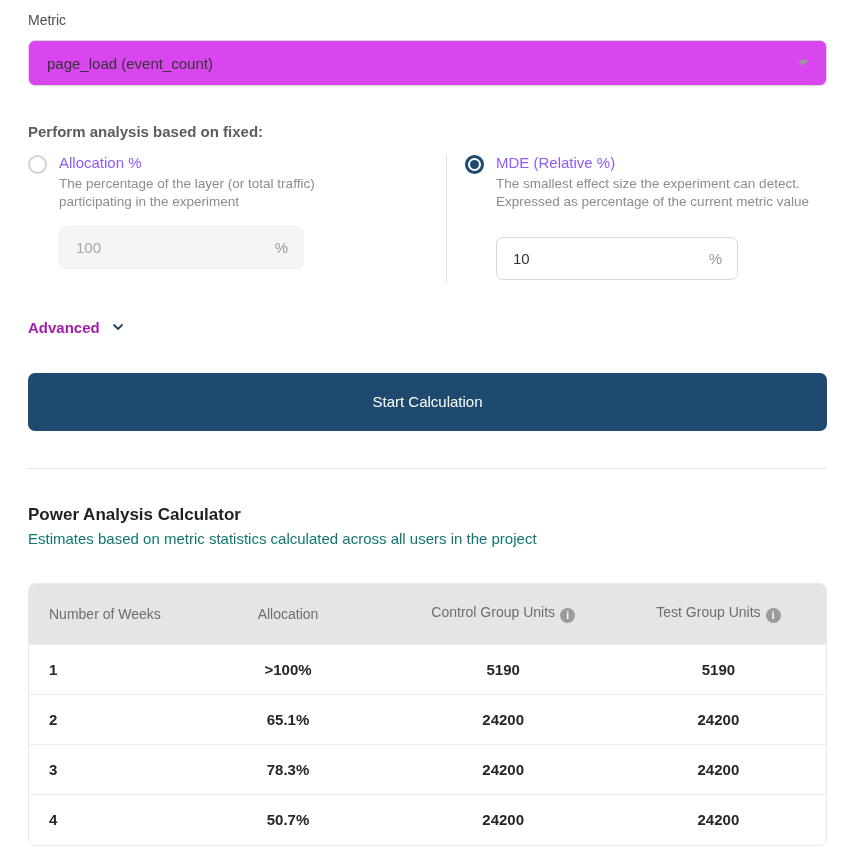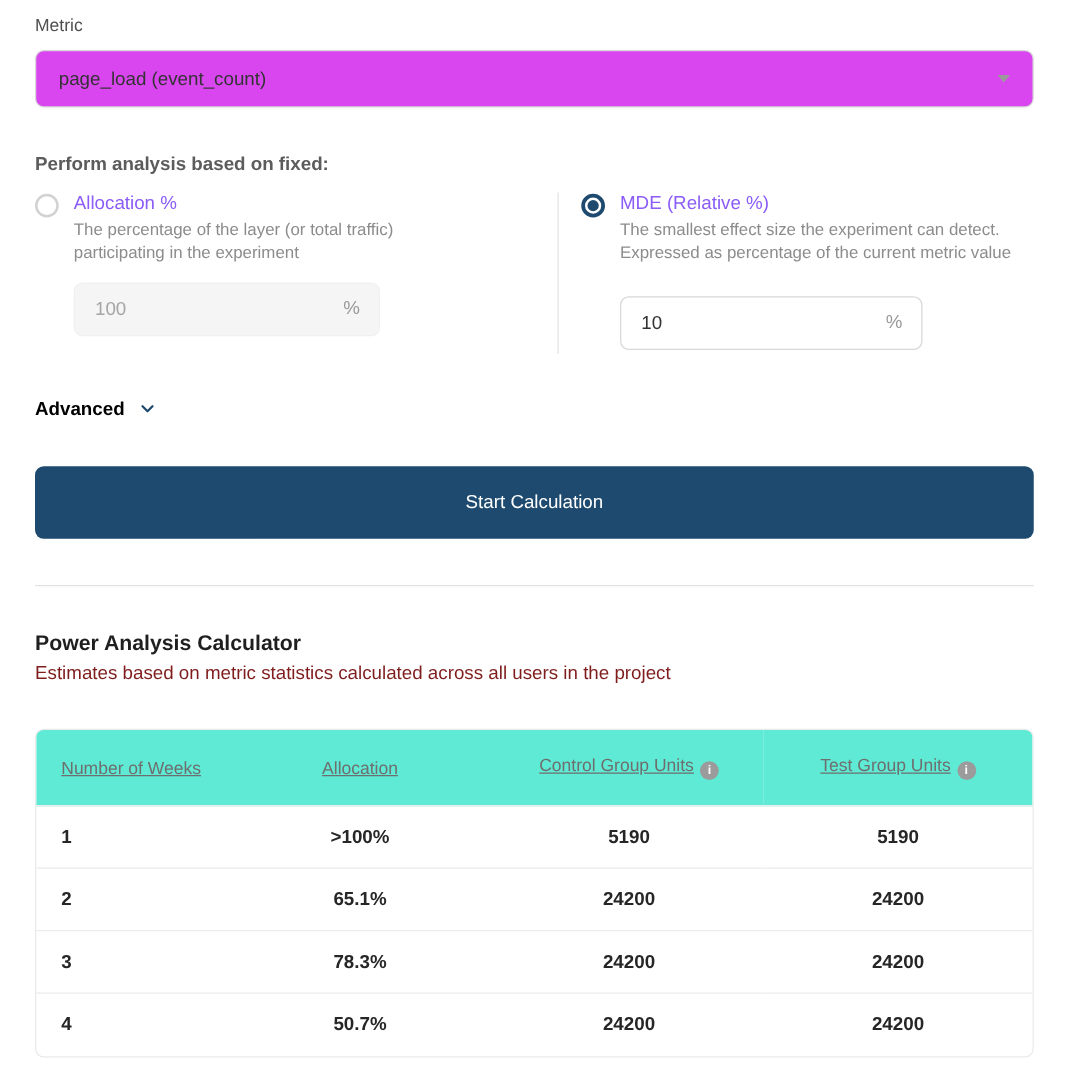--- a/index.html
+++ b/index.html
@@ -57,44 +57,44 @@
   .pct-input.disabled { background:#f5f5f5; border:1px solid #f0f0f0; color:#a6a6a6; }
   .pct-input.disabled::placeholder { color:#a6a6a6; }
   .pct-input.enabled { background:#fff; border:1px solid #d8d8d8; color:#333; }
   .input-suffix {
     position:absolute; right:16px; top:50%; transform:translateY(-50%);
     font-size:15px; color:#9a9a9a; pointer-events:none;
   }
 
   
   .advanced { margin-top:36px; display:inline-flex; align-items:center; gap:12px;
-    color:#000000; font-size:15px; font-weight:700; cursor:pointer; }
+    color:#a21caf; font-size:15px; font-weight:700; cursor:pointer; }
   .chev { width:12px; height:12px; display:inline-block; }
 
   
   .start-btn {
     margin-top:36px; width:100%; height:58px; border:none; border-radius:7px;
     background:#1d4a6e; color:#fff; font-size:15px; font-weight:400;
     font-family:inherit; cursor:pointer;
   }
 
   .hr { margin-top:37px; border-top:1px solid #e2e2e2; }
 
   
   .results-title { margin-top:36px; font-size:17px; font-weight:700; color:#1f1f1f; }
-  .results-subtitle { margin-top:5px; font-size:15px; color:#7f1d1d; }
+  .results-subtitle { margin-top:5px; font-size:15px; color:#0f766e; }
 
   .table-wrap {
     margin-top:36px; border:1px solid #eaeaea; border-radius:7px; overflow:hidden;
   }
   table { width:100%; border-collapse:collapse; table-layout:fixed; }
   col.c1 { width:19%; } col.c2 { width:27%; } col.c3 { width:27%; } col.c4 { width:27%; }
   thead th {
-    background:#5eead4; height:61px; font-size:14px; font-weight:400;
-    color:#6e6e6e; text-align:center; vertical-align:middle;text-decoration:underline;
+    background:#e5e5e5; height:61px; font-size:14px; font-weight:400;
+    color:#6e6e6e; text-align:center; vertical-align:middle;
   }
   thead th:first-child, tbody td:first-child { text-align:left; padding-left:20px; }
   tbody td {
     height:50px; font-size:15px; font-weight:700; color:#262626;
     text-align:center; vertical-align:middle; border-top:1px solid #ececec;
   }
   .info-icon {
     display:inline-flex; width:15px; height:15px; border-radius:50%;
     background:#9b9b9b; color:#fff; font-size:10px; font-weight:700;
     align-items:center; justify-content:center;

